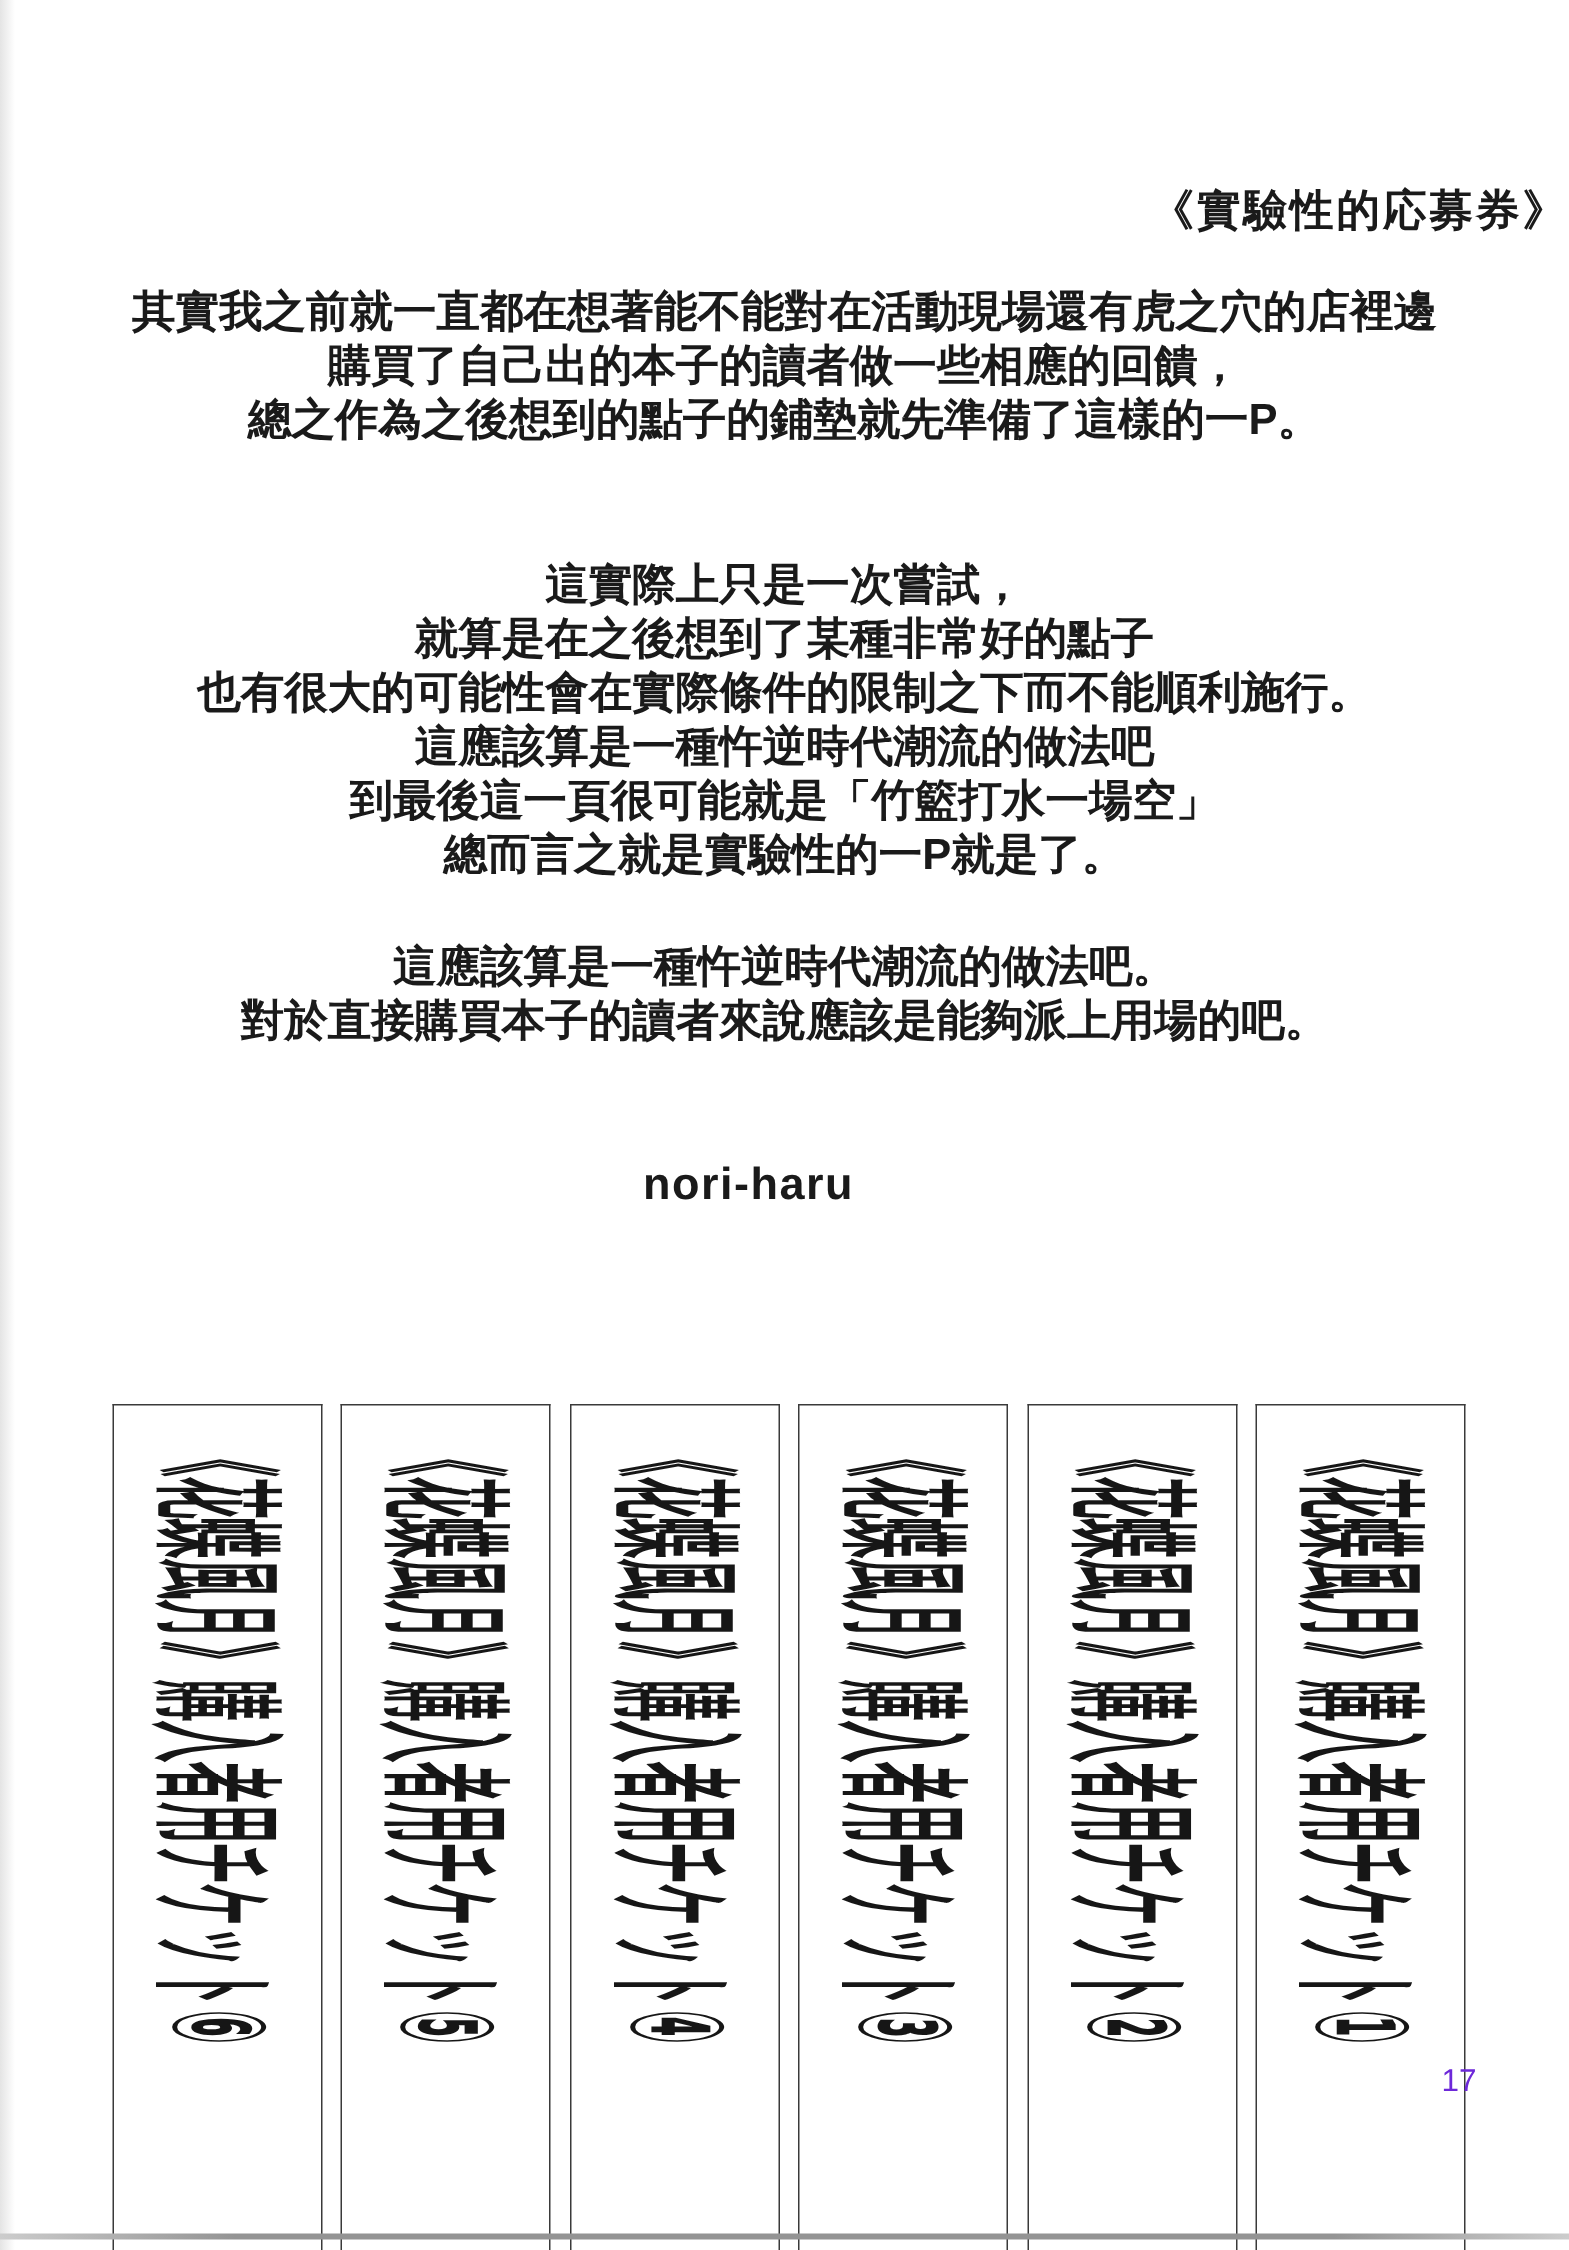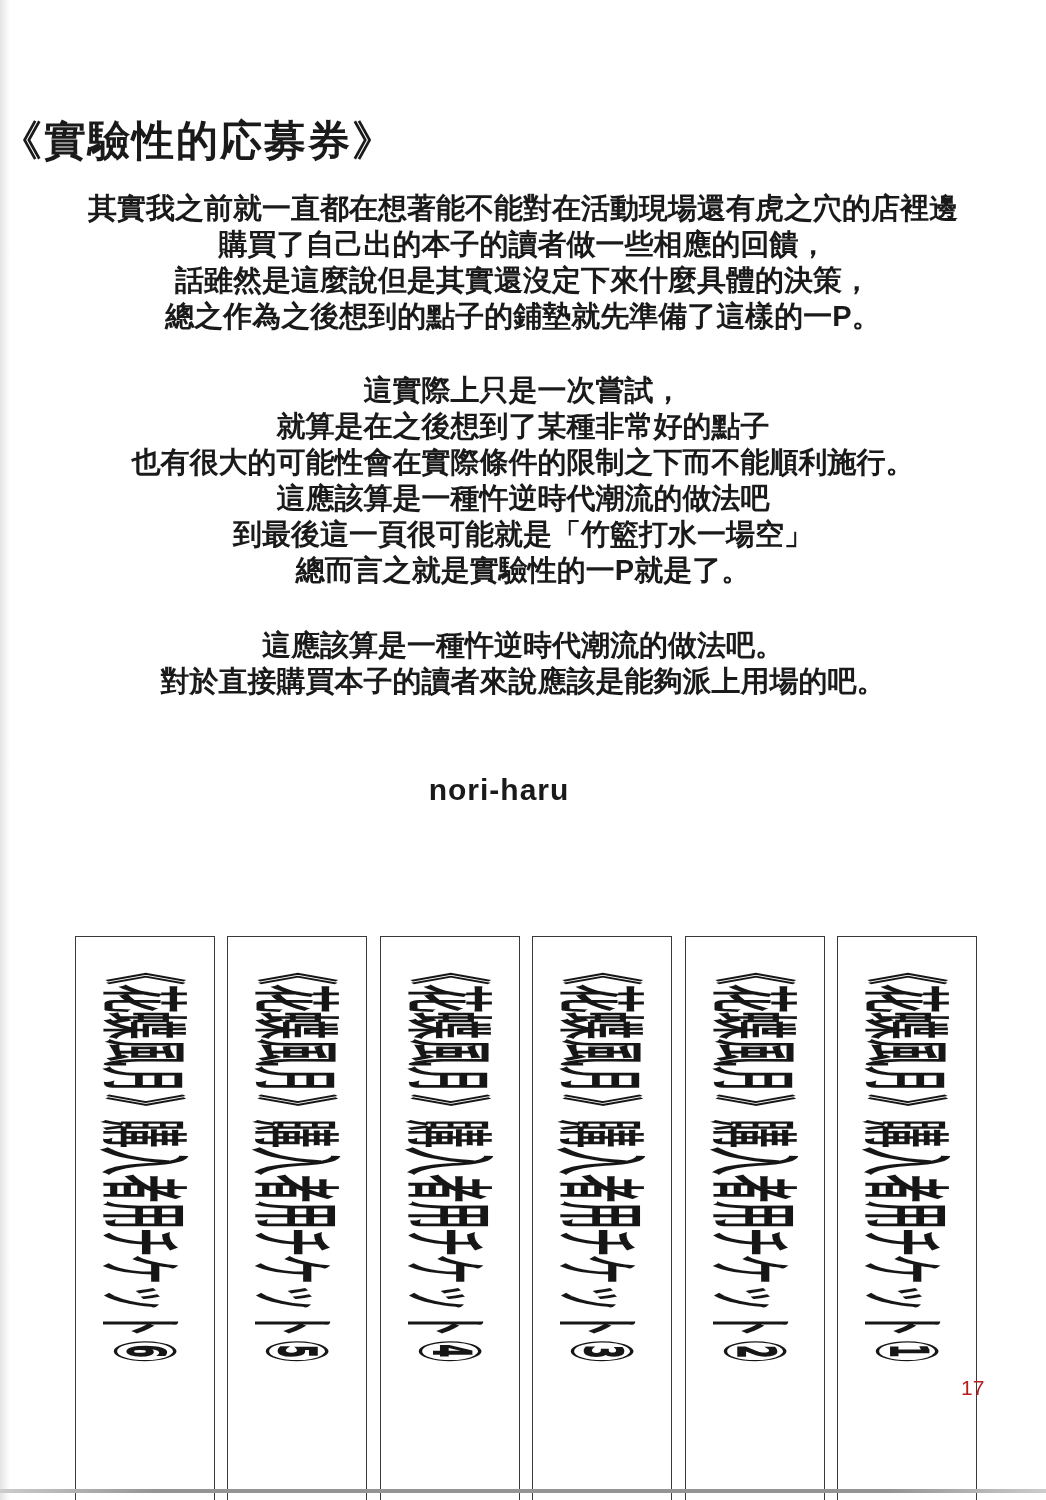--- a/index.html
+++ b/index.html
@@ -7,22 +7,22 @@
     width:1046px; height:1500px;
     background:#ffffff;
     font-family:"Liberation Sans","DejaVu Sans",sans-serif;
     color:#1a1a1a;
     overflow:hidden;
   }
   .page { position:relative; width:1046px; height:1500px; background:#ffffff; }
 
   .page-title {
     position:absolute; top:114px; left:0; width:1046px;
-    margin:0; text-align:left;
-    font-size:42px; line-height:54px; font-weight:bold; letter-spacing:2px;
+    margin:0; text-align:right;
+    font-size:29px; line-height:54px; font-weight:bold; letter-spacing:2px;
   }
 
   .block {
     position:absolute; left:0; width:1046px;
     text-align:center; font-weight:bold; font-size:29px;
   }
   .block .line { height:36px; line-height:36px; white-space:nowrap; }
   .block-a { top:190px; }
   .block-b { top:372px; }
   .block-c { top:627px; }
@@ -53,21 +53,21 @@
   .squeeze {
     display:block; white-space:nowrap;
     font-size:86px; line-height:92px; font-weight:bold;
     transform:scaleX(0.315);
     transform-origin:0 0;
     color:#161616;
   }
 
   .page-number {
     position:absolute; left:961px; top:1376px;
-    font-size:21px; line-height:24px; color:#b91c1c; font-weight:normal;
+    font-size:21px; line-height:24px; color:#6d28d9; font-weight:normal;
   }
 
   .scan-left {
     position:absolute; left:0; top:0; width:10px; height:1500px;
     background:linear-gradient(to right,#e4e4e4,#ffffff);
   }
   .scan-bottom {
     position:absolute; left:0; top:1489px; width:1046px; height:4px;
     background:linear-gradient(to right,#cccccc,#949494 15%,#949494 85%,#cccccc);
   }
@@ -77,21 +77,20 @@
 
 <div class="page">
 
   <div class="scan-left"></div>
 
   <h1 class="page-title">《實驗性的応募券》</h1>
 
   <div class="block block-a">
     <div class="line">其實我之前就一直都在想著能不能對在活動現場還有虎之穴的店裡邊</div>
     <div class="line">購買了自己出的本子的讀者做一些相應的回饋，</div>
-    <div class="line">話雖然是這麼說但是其實還沒定下來什麼具體的決策，</div>
     <div class="line">總之作為之後想到的點子的鋪墊就先準備了這樣的一P。</div>
   </div>
 
   <div class="block block-b">
     <div class="line">這實際上只是一次嘗試，</div>
     <div class="line">就算是在之後想到了某種非常好的點子</div>
     <div class="line">也有很大的可能性會在實際條件的限制之下而不能順利施行。</div>
     <div class="line">這應該算是一種忤逆時代潮流的做法吧</div>
     <div class="line">到最後這一頁很可能就是「竹籃打水一場空」</div>
     <div class="line">總而言之就是實驗性的一P就是了。</div>

